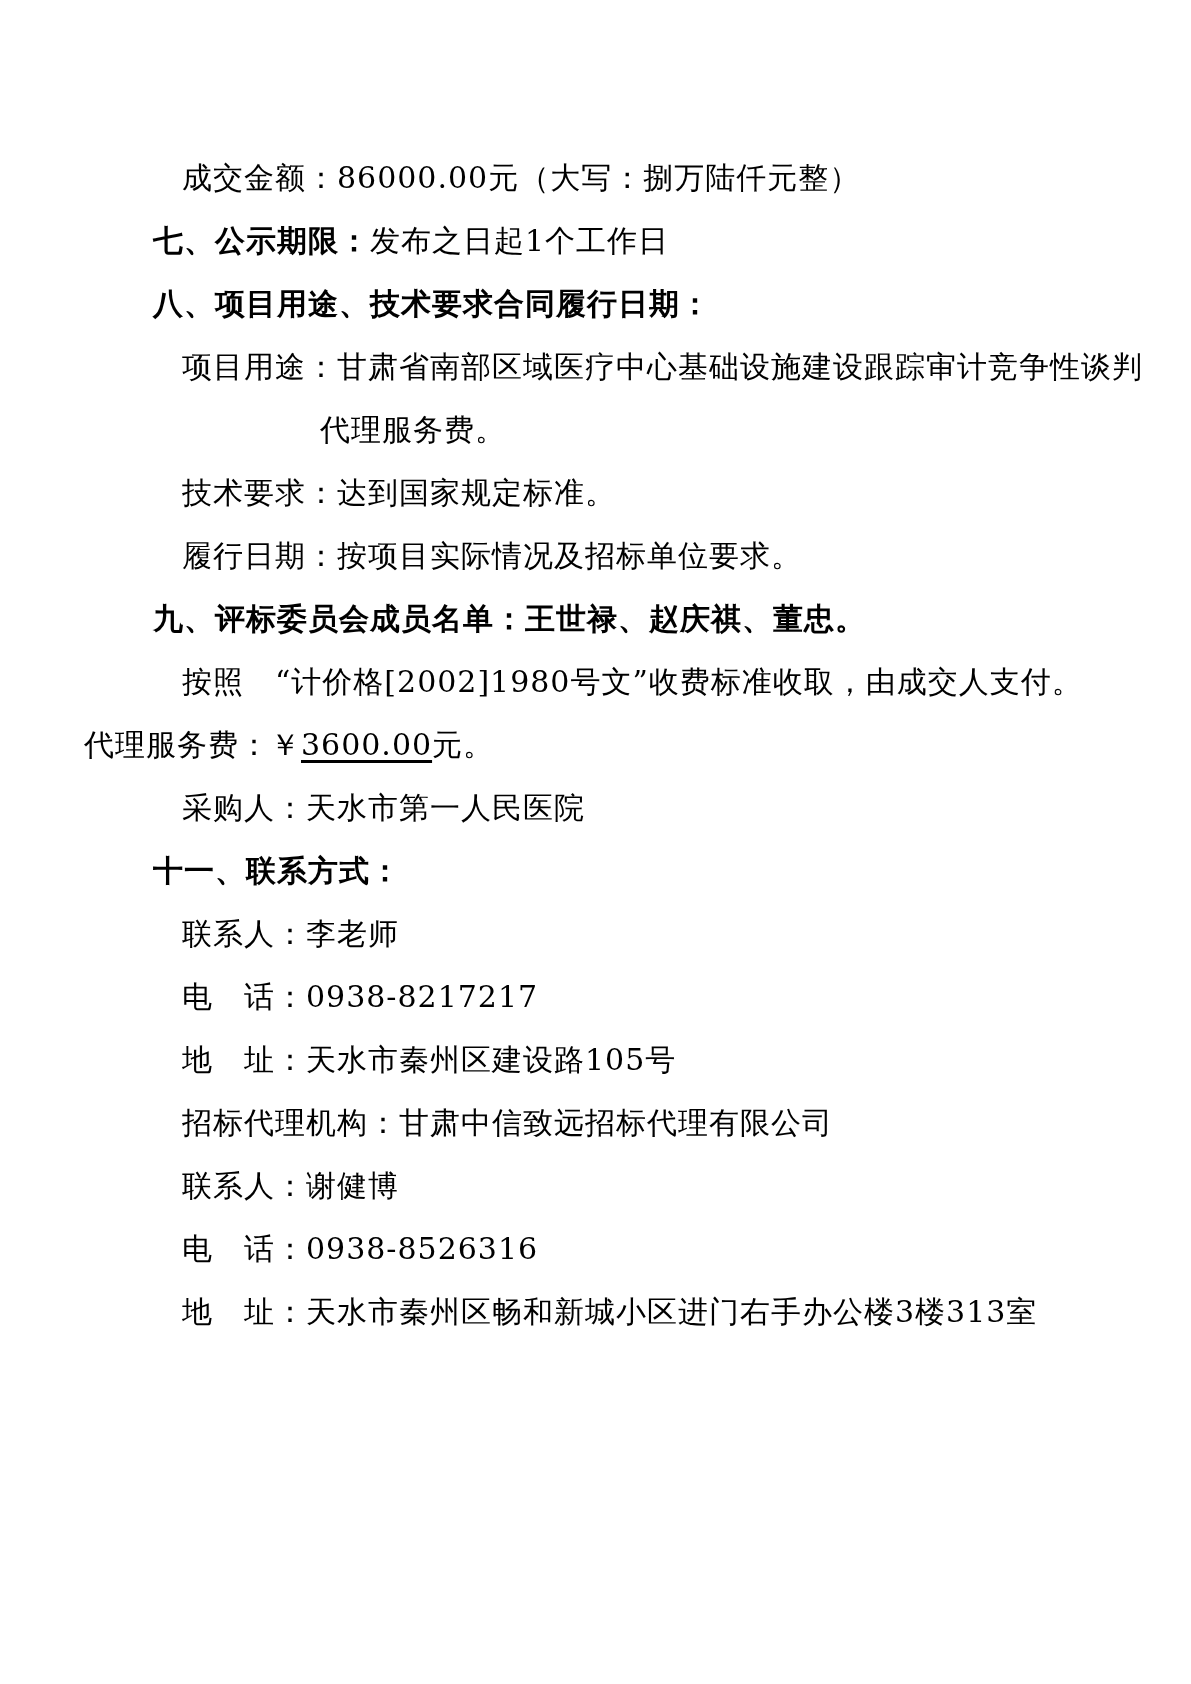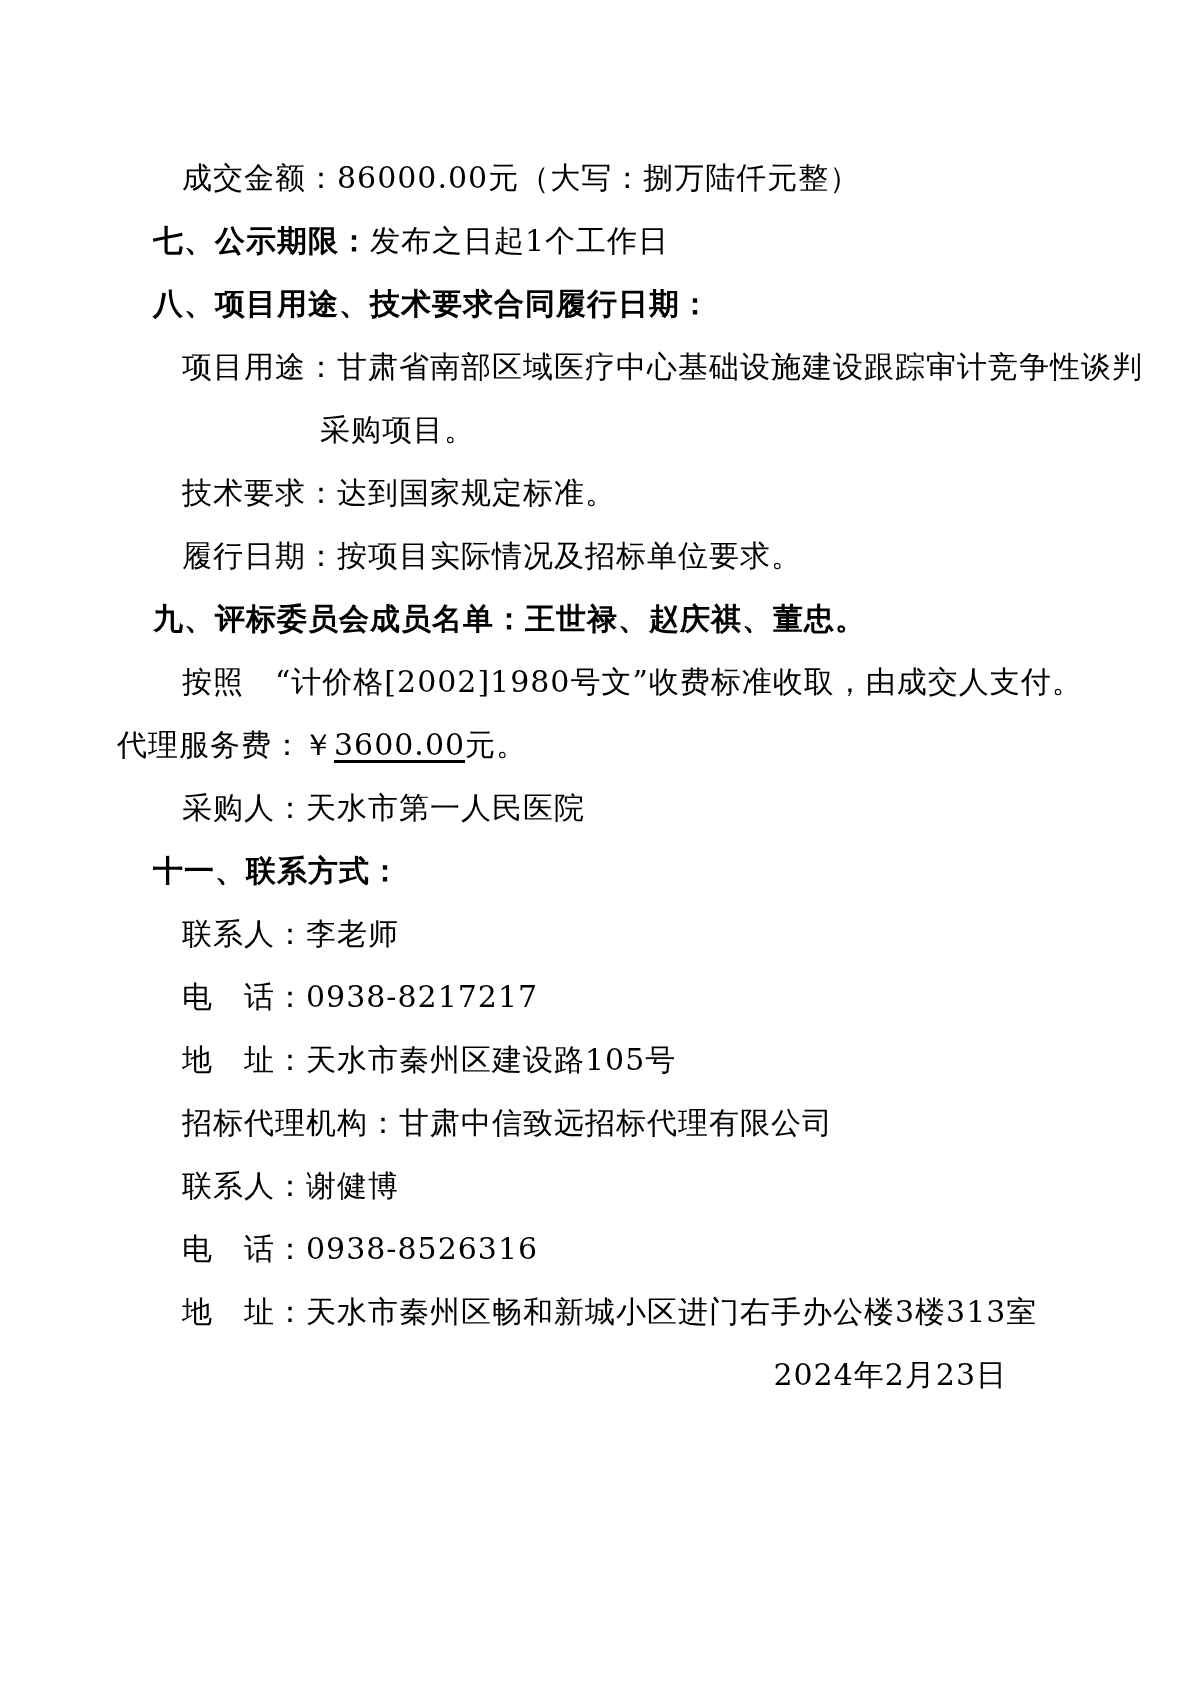--- a/index.html
+++ b/index.html
@@ -32,40 +32,40 @@
   
   .reg {
     font-weight: normal;
     font-family: "DejaVu Serif", "Liberation Serif", serif;
   }
   
   .b { padding-left: 182px; }
   
   .b2 { padding-left: 320px; }
   
-  .f { padding-left: 117px; }
+  .f { padding-left: 84px; }
   
   .u { text-decoration: underline; text-underline-offset: 5px; }
   
   .date { text-align: right; padding-right: 184px; }
 </style>
 </head>
 <body>
 
 <div class="page">
 
   <div class="line b">成交金额：86000.00元（大写：捌万陆仟元整）</div>
 
   <div class="line h"><span>七、公示期限：</span><span class="reg">发布之日起1个工作日</span></div>
 
   <div class="line h">八、项目用途、技术要求合同履行日期：</div>
 
   <div class="line b">项目用途：甘肃省南部区域医疗中心基础设施建设跟踪审计竞争性谈判</div>
 
-  <div class="line b2">采购项目。</div>
+  <div class="line b2">代理服务费。</div>
 
   <div class="line b">技术要求：达到国家规定标准。</div>
 
   <div class="line b">履行日期：按项目实际情况及招标单位要求。</div>
 
   <div class="line h">九、评标委员会成员名单：王世禄、赵庆祺、董忠。</div>
 
 
   <div class="line b">按照　“计价格[2002]1980号文”收费标准收取，由成交人支付。</div>
 
@@ -82,15 +82,14 @@
   <div class="line b">地　址：天水市秦州区建设路105号</div>
 
   <div class="line b">招标代理机构：甘肃中信致远招标代理有限公司</div>
 
   <div class="line b">联系人：谢健博</div>
 
   <div class="line b">电　话：0938-8526316</div>
 
   <div class="line b">地　址：天水市秦州区畅和新城小区进门右手办公楼3楼313室</div>
 
-  <div class="line date">2024年2月23日</div>
 
 </div>
 
 </body></html>

